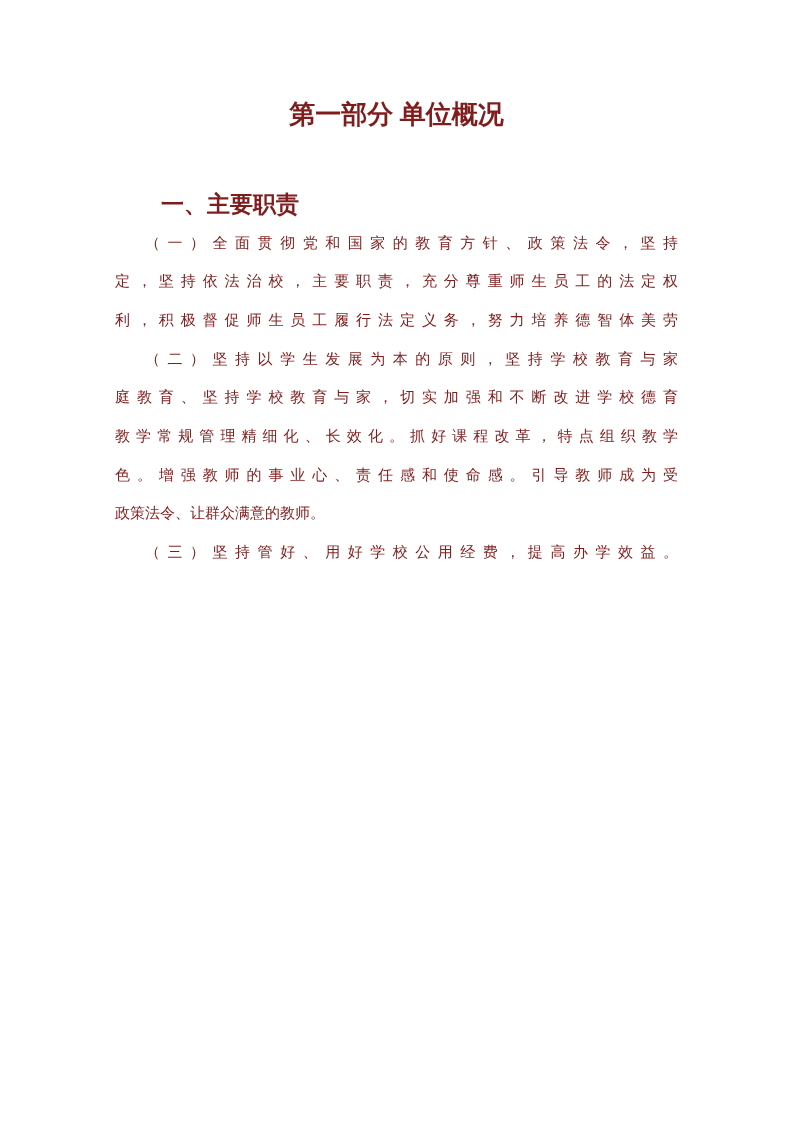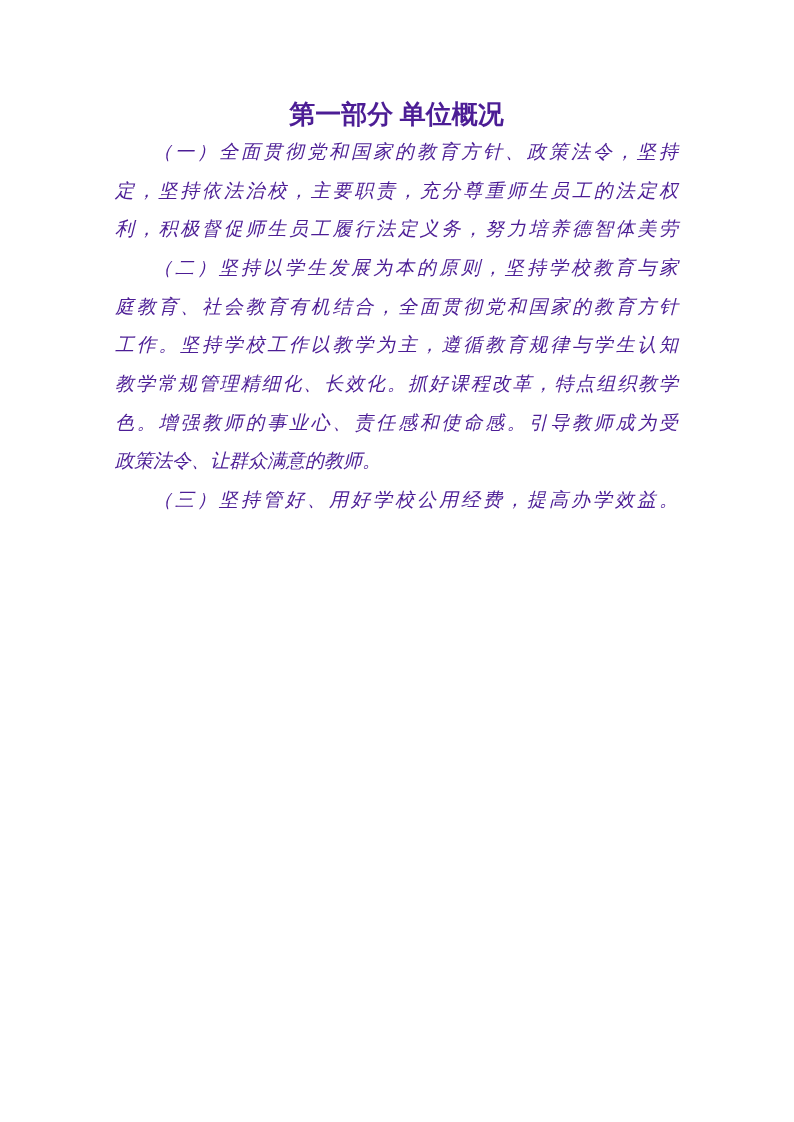--- a/index.html
+++ b/index.html
@@ -7,21 +7,21 @@
     padding: 0;
     background: #ffffff;
   }
   .page {
     position: relative;
     width: 794px;
     height: 880px;
     background: #ffffff;
     overflow: hidden;
     font-family: "Liberation Serif", "DejaVu Serif", serif;
-    color: #4c1d95;
+    color: #7f1d1d;
   }
   .content {
     position: absolute;
     left: 115px;
     top: 0;
     width: 563px;
   }
   .doc-title {
     margin: 96px 0 0 0;
     font-family: "Liberation Serif", "DejaVu Serif", serif;
@@ -36,51 +36,50 @@
     font-family: "Liberation Sans", "DejaVu Sans", sans-serif;
     font-weight: bold;
     font-size: 23px;
     line-height: 38.66px;
     text-indent: 2em;
     white-space: nowrap;
   }
   .heading-duties { margin-top: 52px; }
   .para {
     margin: 0;
-    font-size: 19px;
+    font-size: 15px;
     font-family: "Liberation Serif", "DejaVu Serif", serif;
-    font-style: italic;
   }
   .line {
     line-height: 38.66px;
     text-align: justify;
     text-align-last: justify;
   }
   .line.first { text-indent: 2em; }
   .line.last { text-align-last: left; }
 </style>
 </head>
 <body>
 
 <div class="page">
   <div class="content">
 
     <h1 class="doc-title">第一部分 单位概况</h1>
 
+    <h2 class="sec-heading heading-duties">一、主要职责</h2>
 
     <div class="para">
       <div class="line first">（一）全面贯彻党和国家的教育方针、政策法令，坚持</div>
       <div class="line">定，坚持依法治校，主要职责，充分尊重师生员工的法定权</div>
       <div class="line">利，积极督促师生员工履行法定义务，努力培养德智体美劳</div>
     </div>
 
     <div class="para">
       <div class="line first">（二）坚持以学生发展为本的原则，坚持学校教育与家</div>
-      <div class="line">庭教育、社会教育有机结合，全面贯彻党和国家的教育方针</div>
-      <div class="line">工作。坚持学校工作以教学为主，遵循教育规律与学生认知</div>
+      <div class="line">庭教育、坚持学校教育与家，切实加强和不断改进学校德育</div>
       <div class="line">教学常规管理精细化、长效化。抓好课程改革，特点组织教学</div>
       <div class="line">色。增强教师的事业心、责任感和使命感。引导教师成为受</div>
       <div class="line last">政策法令、让群众满意的教师。</div>
     </div>
 
     <div class="para">
       <div class="line first">（三）坚持管好、用好学校公用经费，提高办学效益。</div>
 
     </div>
 

